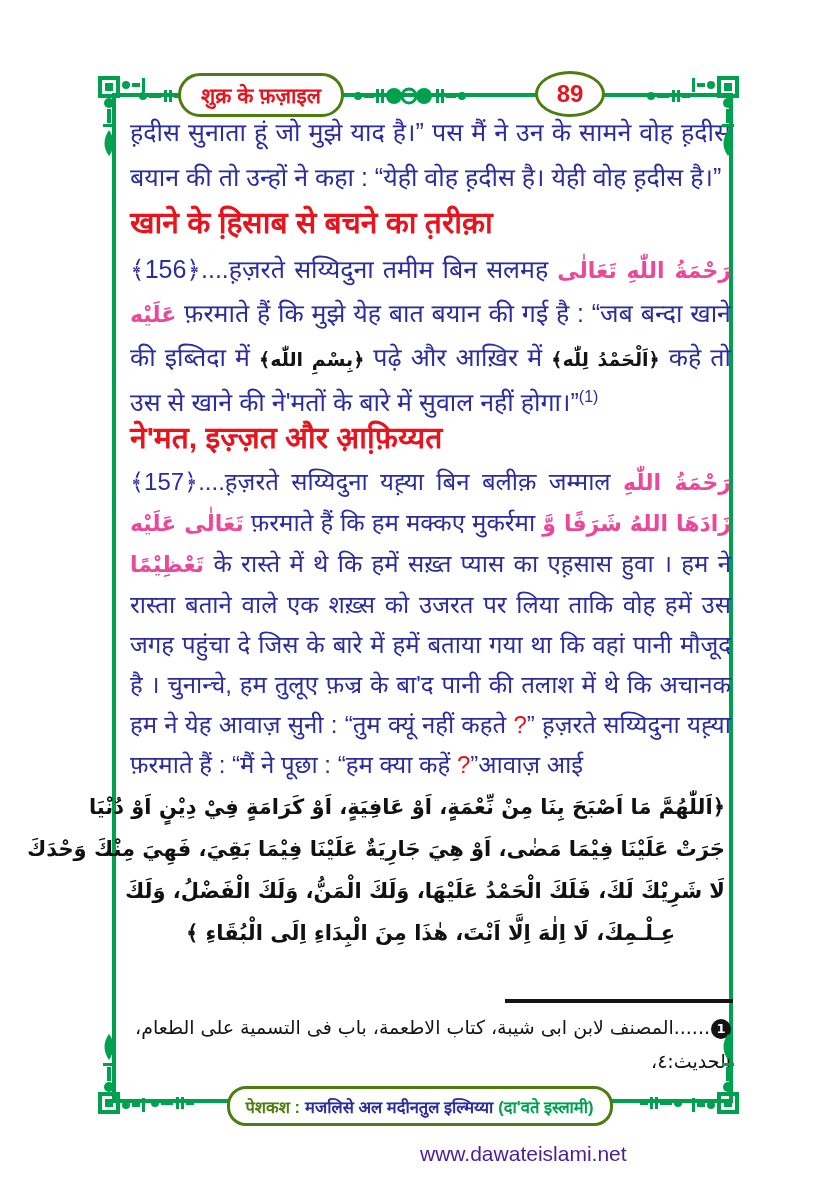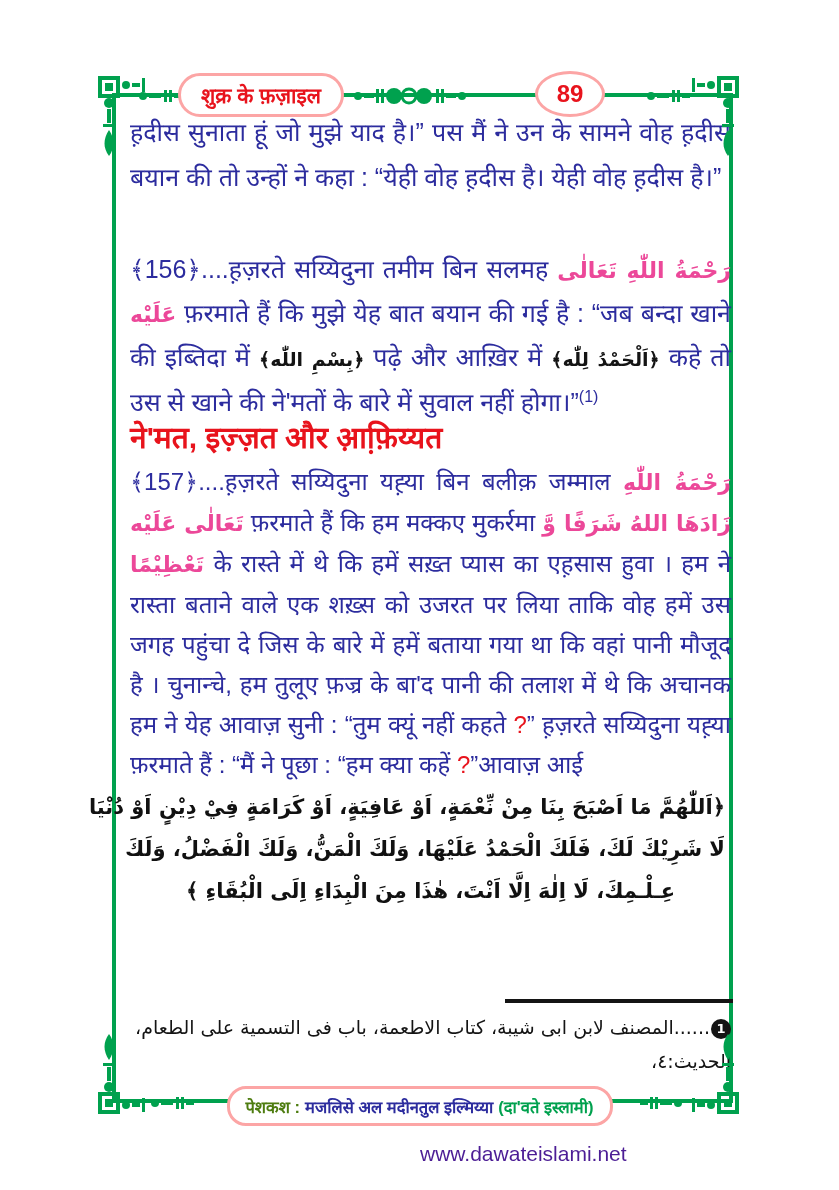--- a/index.html
+++ b/index.html
@@ -12,21 +12,21 @@
 
   .orn{position:absolute;z-index:4;}
   .orn-tl{left:96px;top:70px;}
   .orn-tr{left:687px;top:70px;transform:scaleX(-1);}
   .orn-bl{left:96px;top:1028px;transform:scaleY(-1);}
   .orn-br{left:687px;top:1028px;transform:scale(-1,-1);}
   .link-orn{position:absolute;z-index:4;}
 
   
   .pill{position:absolute;display:flex;align-items:center;justify-content:center;
-        background:#fff;border:3px solid #fca5a5;z-index:5;white-space:nowrap;}
+        background:#fff;border:3px solid #4d7c0f;z-index:5;white-space:nowrap;}
   .title-pill{left:178px;top:73px;height:38px;padding:0 20px;border-radius:22px;}
   .title-pill span{color:#e8131c;font-weight:bold;font-size:21px;}
   .page-pill{left:535px;top:71px;width:64px;height:40px;border-radius:50%;}
   .page-pill span{color:#e8131c;font-weight:bold;font-size:24px;}
   .footer-pill{left:50%;transform:translateX(-50%);top:1086px;height:34px;
                padding:0 16px;border-radius:19px;gap:5px;font-size:16.5px;font-weight:bold;}
   .footer-pill .red{color:#4d7c0f;}
   .footer-pill .blue{color:#2c2c9e;}
   .footer-pill .green{color:#00a14e;}
 
@@ -182,33 +182,35 @@
     <span>शुक्र के फ़ज़ाइल</span>
   </div>
   <div class="pill page-pill">
     <span>89</span>
   </div>
 
   <p class="blk body intro">
     <span>ह़दीस सुनाता हूं जो मुझे याद है।” पस मैं ने उन के सामने वोह ह़दीस बयान की तो उन्हों ने कहा : “येही वोह ह़दीस है। येही वोह ह़दीस है।”</span>
   </p>
 
+  <h2 class="blk heading h1pos">खाने के हि़साब से बचने का त़रीक़ा</h2>
 
   <p class="blk body p156">
     <span class="opener">﴾156﴿....</span><span>ह़ज़रते सय्यिदुना तमीम बिन सलमह </span><span class="ar ar-red">رَحْمَةُ اللّٰهِ تَعَالٰی عَلَيْه</span><span> फ़रमाते हैं कि मुझे येह बात बयान की गई है : “जब बन्दा खाने की इब्तिदा में </span><span class="ar ar-black">﴿بِسْمِ اللّٰه﴾</span><span> पढ़े और आख़िर में </span><span class="ar ar-black">﴿اَلْحَمْدُ لِلّٰه﴾</span><span> कहे तो उस से खाने की ने'मतों के बारे में सुवाल नहीं होगा।”</span><span class="supref">(1)</span>
   </p>
 
   <h2 class="blk heading h2pos">ने'मत, इज़्ज़त और आ़फ़ि़य्यत</h2>
 
   <p class="blk body p157">
     <span class="opener">﴾157﴿....</span><span>ह़ज़रते सय्यिदुना यह़्या बिन बलीक़ जम्माल </span><span class="ar ar-red">رَحْمَةُ اللّٰهِ تَعَالٰی عَلَيْه</span><span> फ़रमाते हैं कि हम मक्कए मुकर्रमा </span><span class="ar ar-red">زَادَهَا اللهُ شَرَفًا وَّ تَعْظِيْمًا</span><span> के रास्ते में थे कि हमें सख़्त प्यास का एह़सास हुवा । हम ने रास्ता बताने वाले एक शख़्स को उजरत पर लिया ताकि वोह हमें उस जगह पहुंचा दे जिस के बारे में हमें बताया गया था कि वहां पानी मौजूद है । चुनान्चे, हम तुलूए फ़ज्र के बा'द पानी की तलाश में थे कि अचानक हम ने येह आवाज़ सुनी : “तुम क्यूं नहीं कहते </span><span class="qmark">?</span><span>” ह़ज़रते सय्यिदुना यह़्या फ़रमाते हैं : “मैं ने पूछा : “हम क्या कहें </span><span class="qmark">?</span><span>”आवाज़ आई</span>
   </p>
 
   <div class="dua">
     <div class="dua-line">﴿اَللّٰهُمَّ مَا اَصْبَحَ بِنَا مِنْ نِّعْمَةٍ، اَوْ عَافِيَةٍ، اَوْ كَرَامَةٍ فِيْ دِيْنٍ اَوْ دُنْيَا</div>
+    <div class="dua-line">جَرَتْ عَلَيْنَا فِيْمَا مَضٰى، اَوْ هِيَ جَارِيَةٌ عَلَيْنَا فِيْمَا بَقِيَ، فَهِيَ مِنْكَ وَحْدَكَ</div>
     <div class="dua-line">لَا شَرِيْكَ لَكَ، فَلَكَ الْحَمْدُ عَلَيْهَا، وَلَكَ الْمَنُّ، وَلَكَ الْفَضْلُ، وَلَكَ</div>
     <div class="dua-line">عِـلْـمِكَ، لَا اِلٰهَ اِلَّا اَنْتَ، هٰذَا مِنَ الْبِدَاءِ اِلَى الْبُقَاءِ ﴾</div>
   </div>
 
   <div class="fn-divider"></div>
   <div class="blk fn1">
     <span class="fnmark">1</span><span class="fndots">......</span><span>المصنف لابن ابى شيبة، كتاب الاطعمة، باب فى التسمية على الطعام، الحديث:٤،</span>
   </div>
 
   <div class="pill footer-pill">

